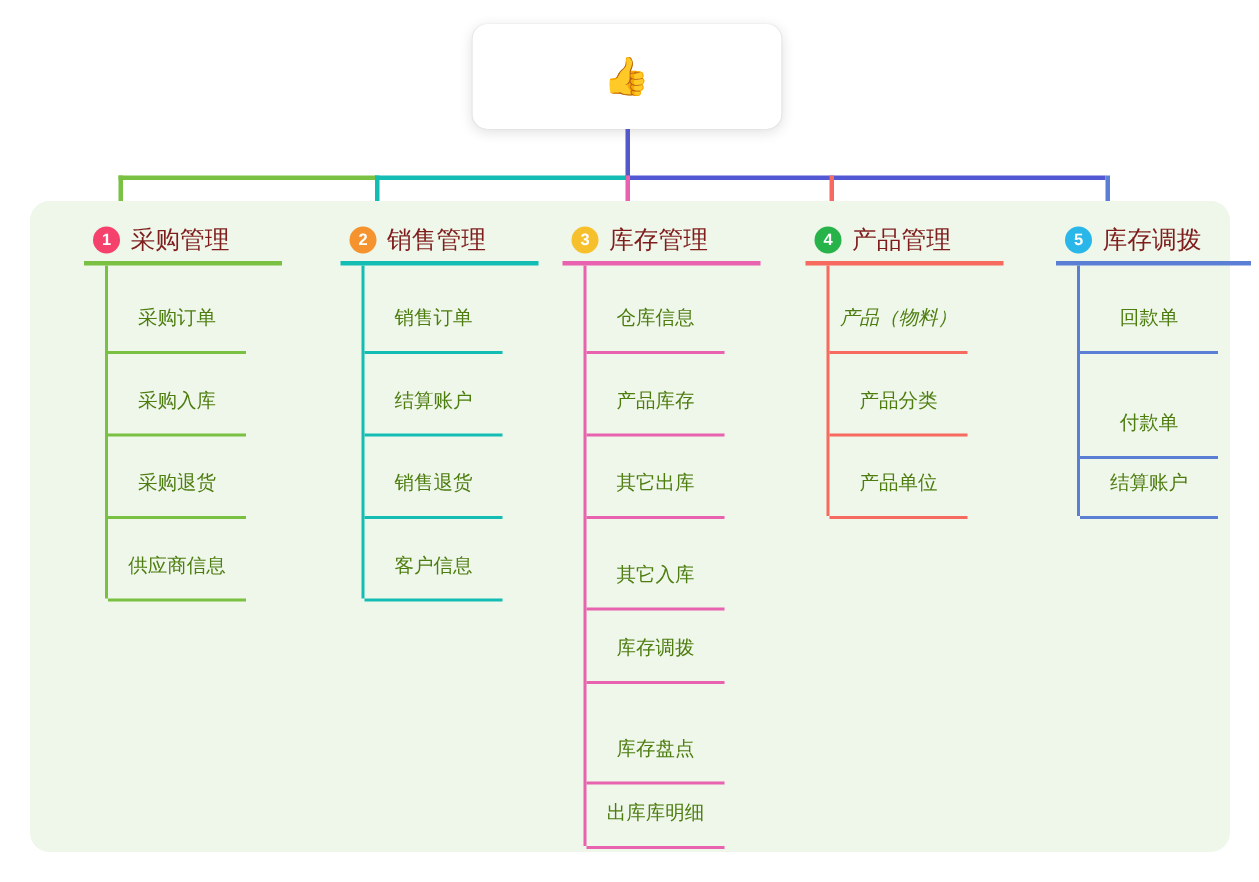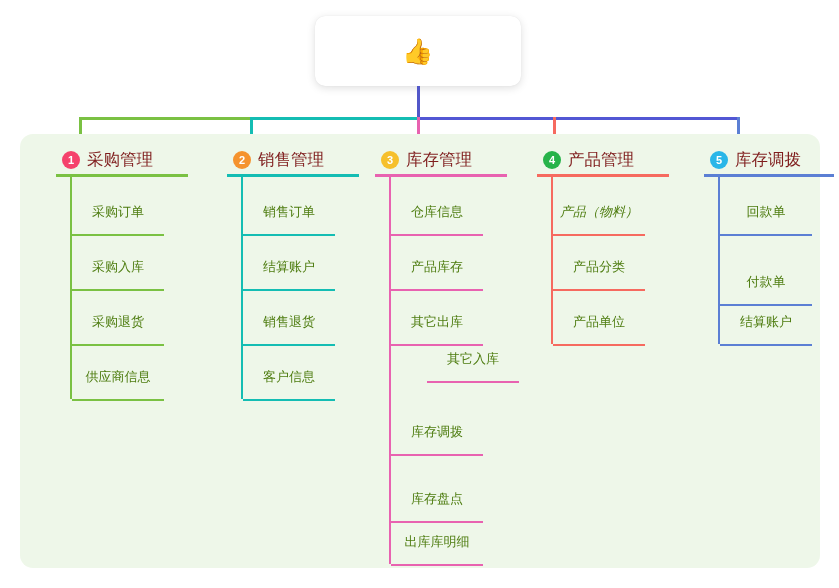--- a/index.html
+++ b/index.html
@@ -197,21 +197,21 @@
             <div class="leaf-rule" style="background: rgb(232, 98, 176);"></div>
           </div>
           <div class="leaf" style="left: 28px; top: 123px; width: 92px;">
             <div class="leaf-label">产品库存</div>
             <div class="leaf-rule" style="background: rgb(232, 98, 176);"></div>
           </div>
           <div class="leaf" style="left: 28px; top: 178px; width: 92px;">
             <div class="leaf-label">其它出库</div>
             <div class="leaf-rule" style="background: rgb(232, 98, 176);"></div>
           </div>
-          <div class="leaf" style="left: 28px; top: 215px; width: 92px; margin-left: 36px;">
+          <div class="leaf" style="left: 28px; top: 239px; width: 92px;">
             <div class="leaf-label">其它入库</div>
             <div class="leaf-rule" style="background: rgb(232, 98, 176);"></div>
           </div>
           <div class="leaf" style="left: 28px; top: 288px; width: 92px;">
             <div class="leaf-label">库存调拨</div>
             <div class="leaf-rule" style="background: rgb(232, 98, 176);"></div>
           </div>
           <div class="leaf" style="left: 28px; top: 343px; width: 92px; margin-top: 12px;">
             <div class="leaf-label">库存盘点</div>
             <div class="leaf-rule" style="background: rgb(232, 98, 176);"></div>

